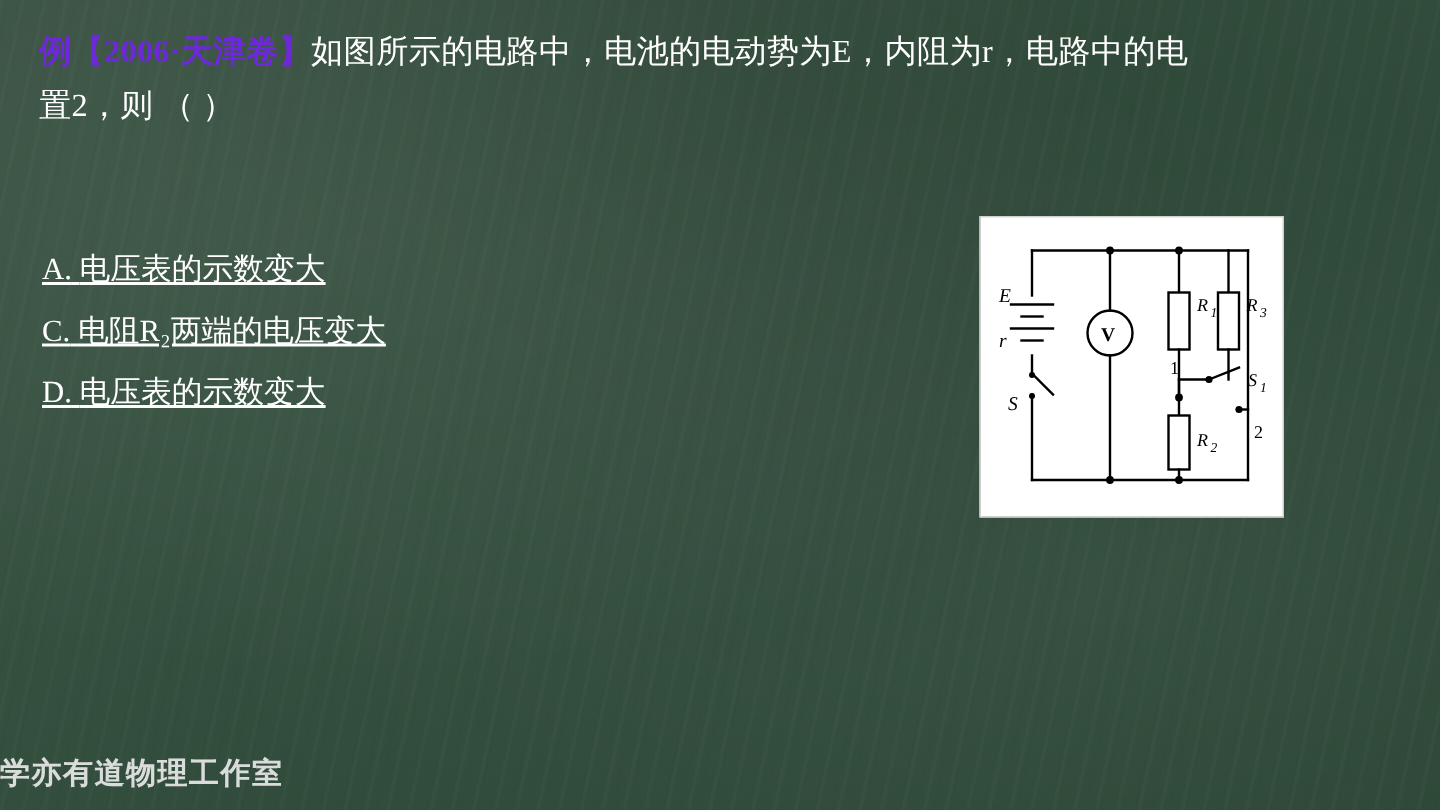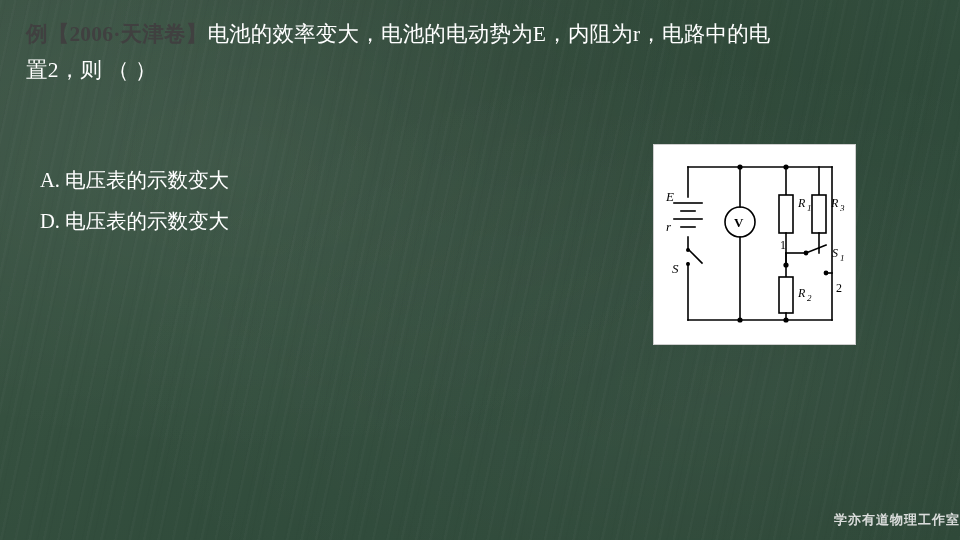--- a/index.html
+++ b/index.html
@@ -21,58 +21,62 @@
       repeating-linear-gradient(-78deg, rgba(0,0,0,0.02) 0px, rgba(0,0,0,0.02) 1px, rgba(0,0,0,0) 2px, rgba(0,0,0,0) 11px);
     pointer-events:none;
   }
   .page{position:absolute;inset:0;}
 
   .stem{
     position:absolute;left:26px;top:16px;width:906px;
     color:#ffffff;font-size:21.5px;line-height:36px;
     letter-spacing:0.2px;
   }
-  .hl{color:#404040;font-weight:bold;}
+  .hl{color:#6d28d9;font-weight:bold;}
   .stem .body{color:#ffffff;}
 
   .options{
-    position:absolute;left:40px;top:160px;width:560px;
-    color:#ffffff;font-size:20.5px;line-height:41px;
+    position:absolute;left:28px;top:160px;width:560px;
+    color:#ffffff;font-size:20.5px;line-height:41px;text-decoration:underline;
   }
   .opt{white-space:nowrap;}
 
   .figure{
     position:absolute;left:653px;top:144px;width:201px;height:199px;
     background:#ffffff;border:1px solid #cfcfcf;
   }
   .figure svg{display:block;}
 
   .watermark{
-    position:absolute;left:0;right:0;bottom:11px;text-align:right;
-    color:#e9e9e9;font-size:13px;letter-spacing:1px;
+    position:absolute;left:0;right:0;bottom:11px;text-align:left;
+    color:#e9e9e9;font-size:20px;letter-spacing:1px;
     font-family:"Liberation Sans", sans-serif;font-weight:bold;
     opacity:.92;
   }
 </style>
 </head>
 <body>
 
 <div class="page">
 
   <div class="stem">
     <div>
-      <span class="hl">例【2006·天津卷】</span><span class="body">电池的效率变大，电池的电动势为E，内阻为r，电路中的电</span>
+      <span class="hl">例【2006·天津卷】</span><span class="body">如图所示的电路中，电池的电动势为E，内阻为r，电路中的电</span>
     </div>
     <div>置2，则 （        ）</div>
   </div>
 
   <div class="options">
     <div class="opt">
       <span>A.</span>
       <span>电压表的示数变大</span>
+    </div>
+    <div class="opt">
+      <span>C.</span>
+      <span>电阻R₂两端的电压变大</span>
     </div>
     <div class="opt">
       <span>D.</span>
       <span>电压表的示数变大</span>
     </div>
   </div>
 
   <div class="figure">
     <svg width="199" height="197" viewBox="0 0 199 197" xmlns="http://www.w3.org/2000/svg">
       <rect x="0" y="0" width="199" height="197" fill="#ffffff"></rect>

